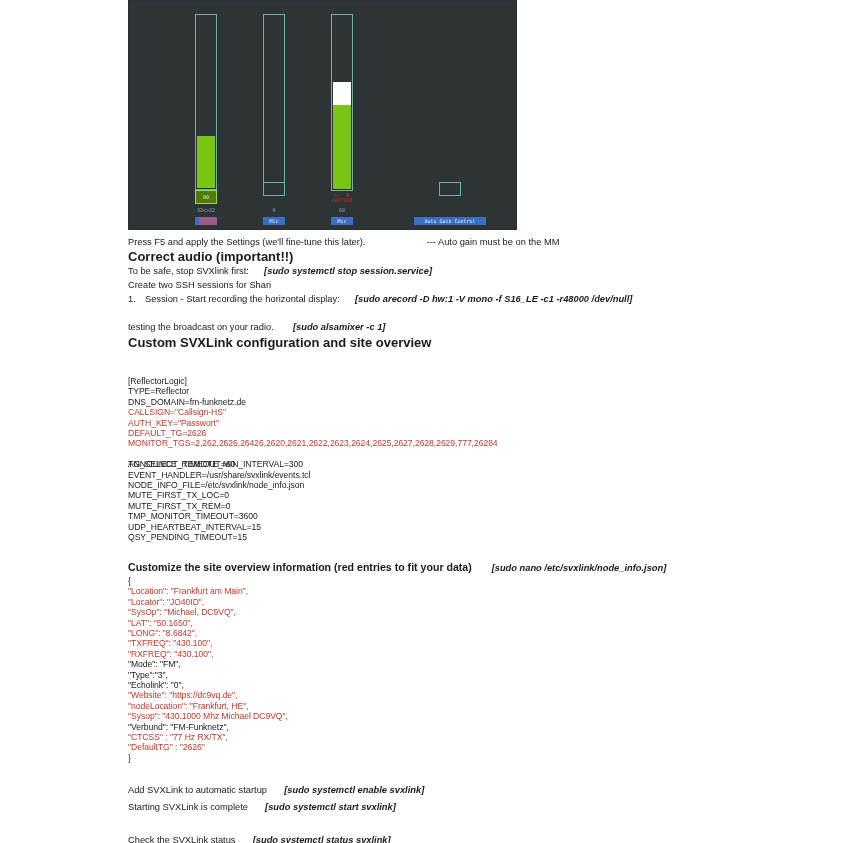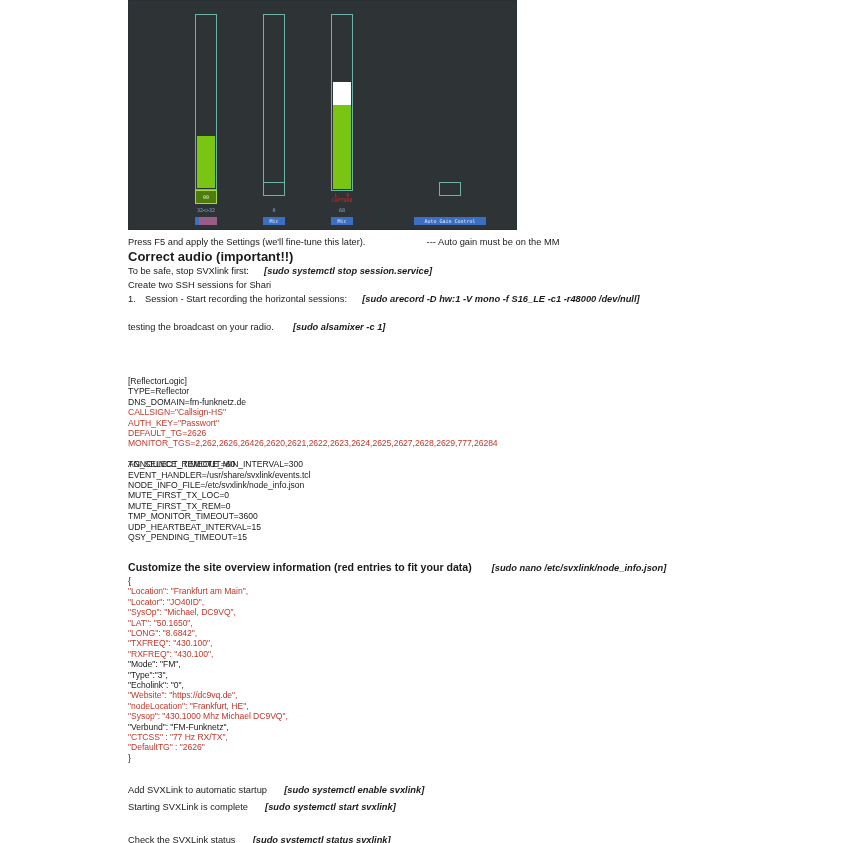--- a/index.html
+++ b/index.html
@@ -215,32 +215,35 @@
     <span class="cmd">[sudo systemctl stop session.service]</span>
   </div>
 
   <div class="txt" style="top:279px;">
     <span>Create two SSH sessions for Shari</span>
   </div>
 
   <div class="txt" style="top:293px;">
     <span>1.</span>
     <span class="spacer-inline" style="width:4px;"></span>
-    <span>Session - Start recording the horizontal sessions:</span>
+    <span>Session - Start recording the horizontal display:</span>
     <span class="spacer-inline" style="width:10px;"></span>
     <span class="cmd">[sudo arecord -D hw:1 -V mono -f S16_LE -c1 -r48000 /dev/null]</span>
   </div>
 
 
   <div class="txt" style="top:321px;">
     <span>testing the broadcast on your radio.</span>
     <span class="spacer-inline" style="width:14px;"></span>
     <span class="cmd">[sudo alsamixer -c 1]</span>
   </div>
 
+  <div class="txt sec-head" style="top:336px;">
+    <span>Custom SVXLink configuration and site overview</span>
+  </div>
 
 
   <div id="conf-block">
       <div class="mono-cfg" style="top: 376px; text-align: right;">[ReflectorLogic]</div>
       <div class="mono-cfg" style="top: 386.4px;">TYPE=Reflector</div>
       <div class="mono-cfg" style="top: 396.8px;">DNS_DOMAIN=fm-funknetz.de</div>
       <div class="mono-cfg red" style="top: 407.2px;">CALLSIGN="Callsign-HS"</div>
       <div class="mono-cfg red" style="top: 417.6px;">AUTH_KEY="Passwort"</div>
       <div class="mono-cfg red" style="top: 428px;">DEFAULT_TG=2626</div>
       <div class="mono-cfg red" style="top: 438.4px;">MONITOR_TGS=2,262,2626,26426,2620,2621,2622,2623,2624,2625,2627,2628,2629,777,26284</div>

